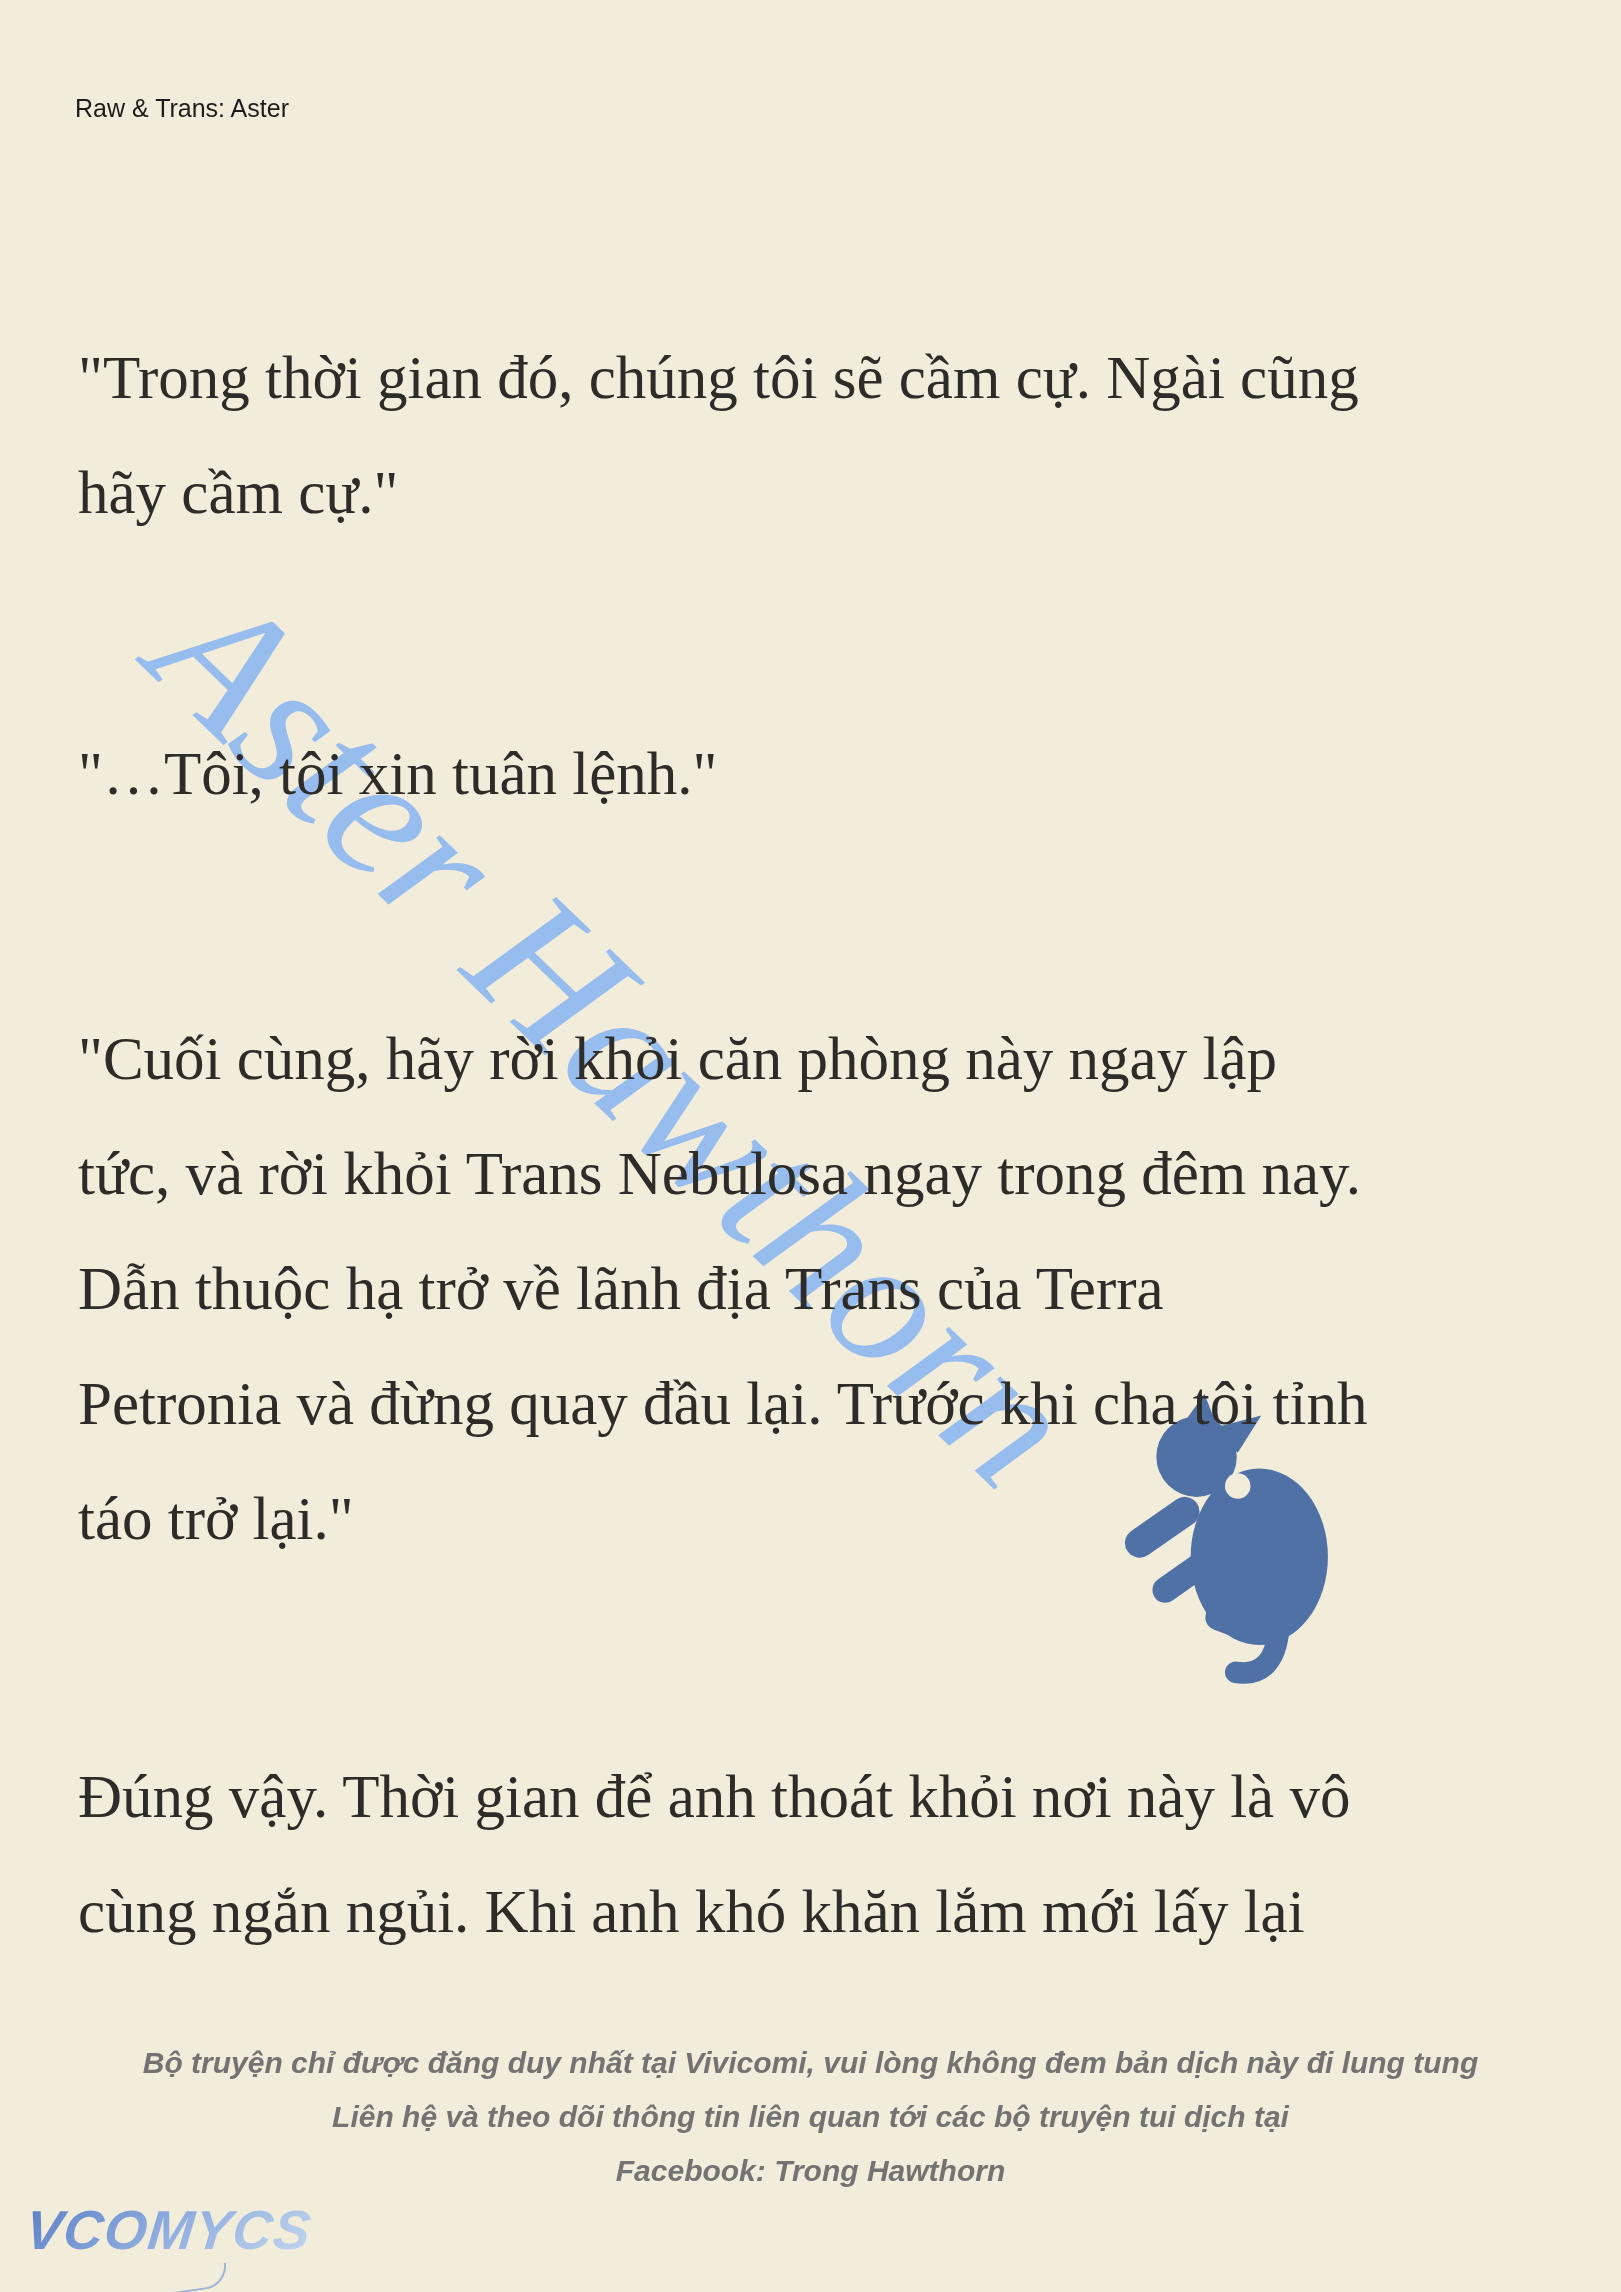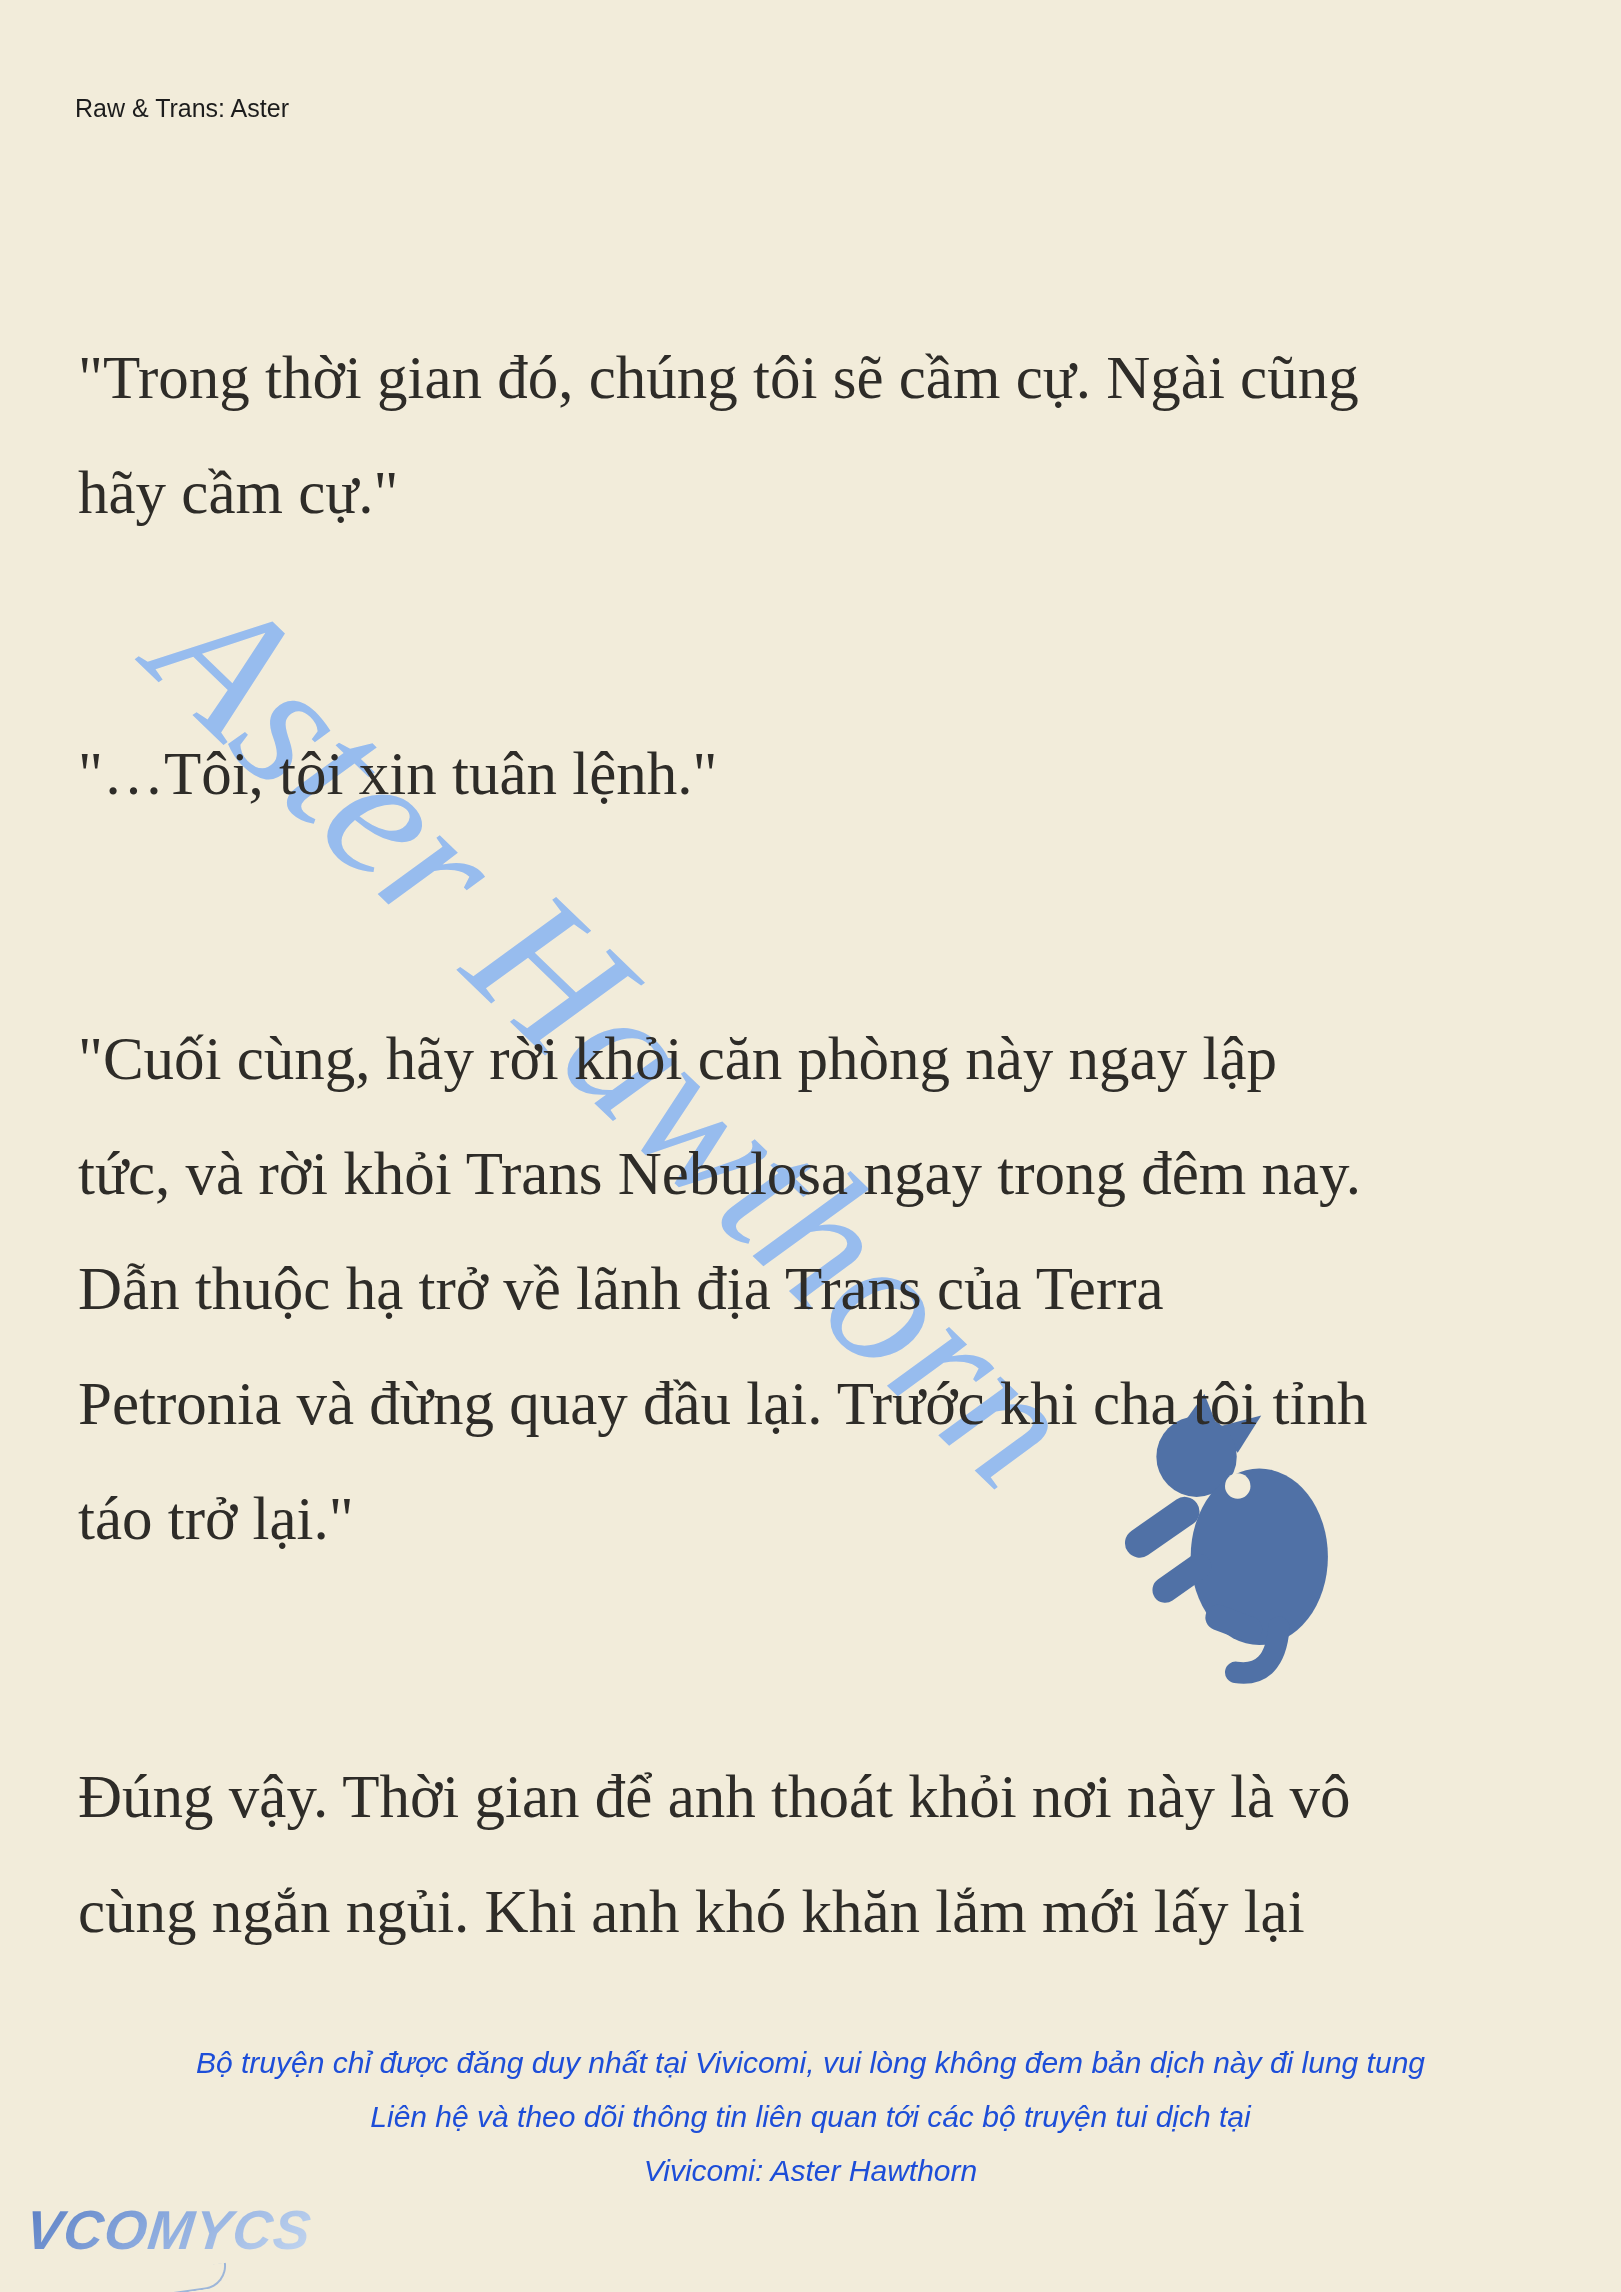--- a/index.html
+++ b/index.html
@@ -59,25 +59,25 @@
     z-index: 2;
   }
   .footer {
     position: absolute;
     left: 0;
     top: 2036px;
     width: 1621px;
     text-align: center;
     z-index: 3;
     font-family: "Liberation Sans", sans-serif;
-    font-weight: normal;
+    font-weight: bold;
     font-style: italic;
     font-size: 30px;
     line-height: 54px;
-    color: #1d4ed8;
+    color: #737373;
   }
   .logo {
     position: absolute;
     left: 25.5px;
     top: 2198px;
     z-index: 3;
     font-family: "Liberation Sans", sans-serif;
     font-weight: bold;
     font-style: italic;
     font-size: 55px;
@@ -144,20 +144,20 @@
     </div>
 
   <div class="body-text para-4">
       <div class="line">Đúng vậy. Thời gian để anh thoát khỏi nơi này là vô</div>
       <div class="line">cùng ngắn ngủi. Khi anh khó khăn lắm mới lấy lại</div>
     </div>
 
   <div class="footer">
       <div class="footer-line">Bộ truyện chỉ được đăng duy nhất tại Vivicomi, vui lòng không đem bản dịch này đi lung tung</div>
       <div class="footer-line">Liên hệ và theo dõi thông tin liên quan tới các bộ truyện tui dịch tại</div>
-      <div class="footer-line">Vivicomi: Aster Hawthorn</div>
+      <div class="footer-line">Facebook: Trong Hawthorn</div>
     </div>
 
   <div class="logo">VCOMYCS</div>
   <div class="logo-swoosh"></div>
 
 </div>
 
 
 </body></html>

